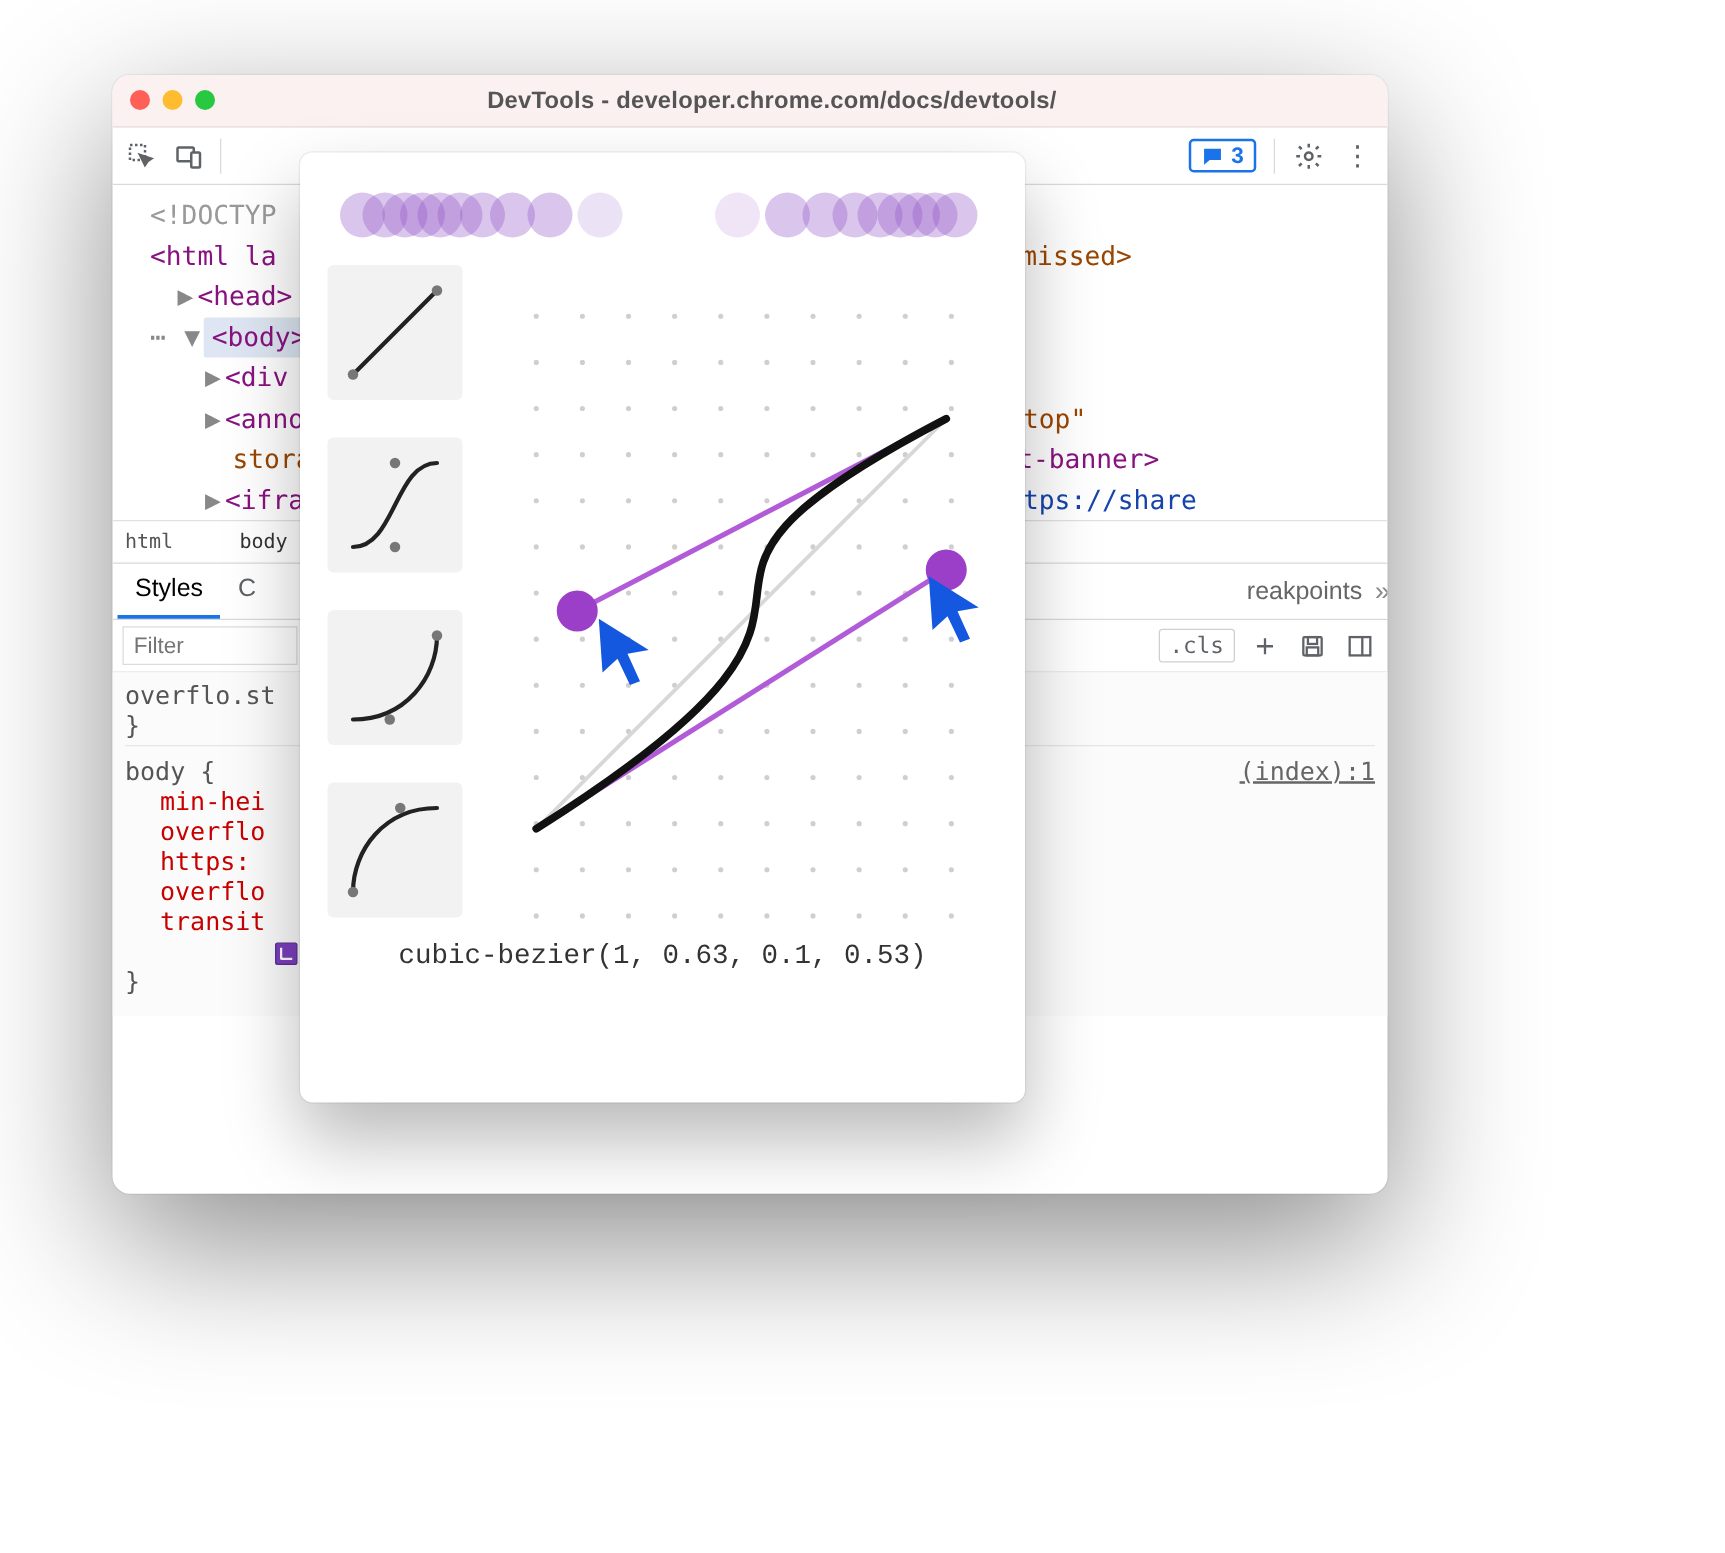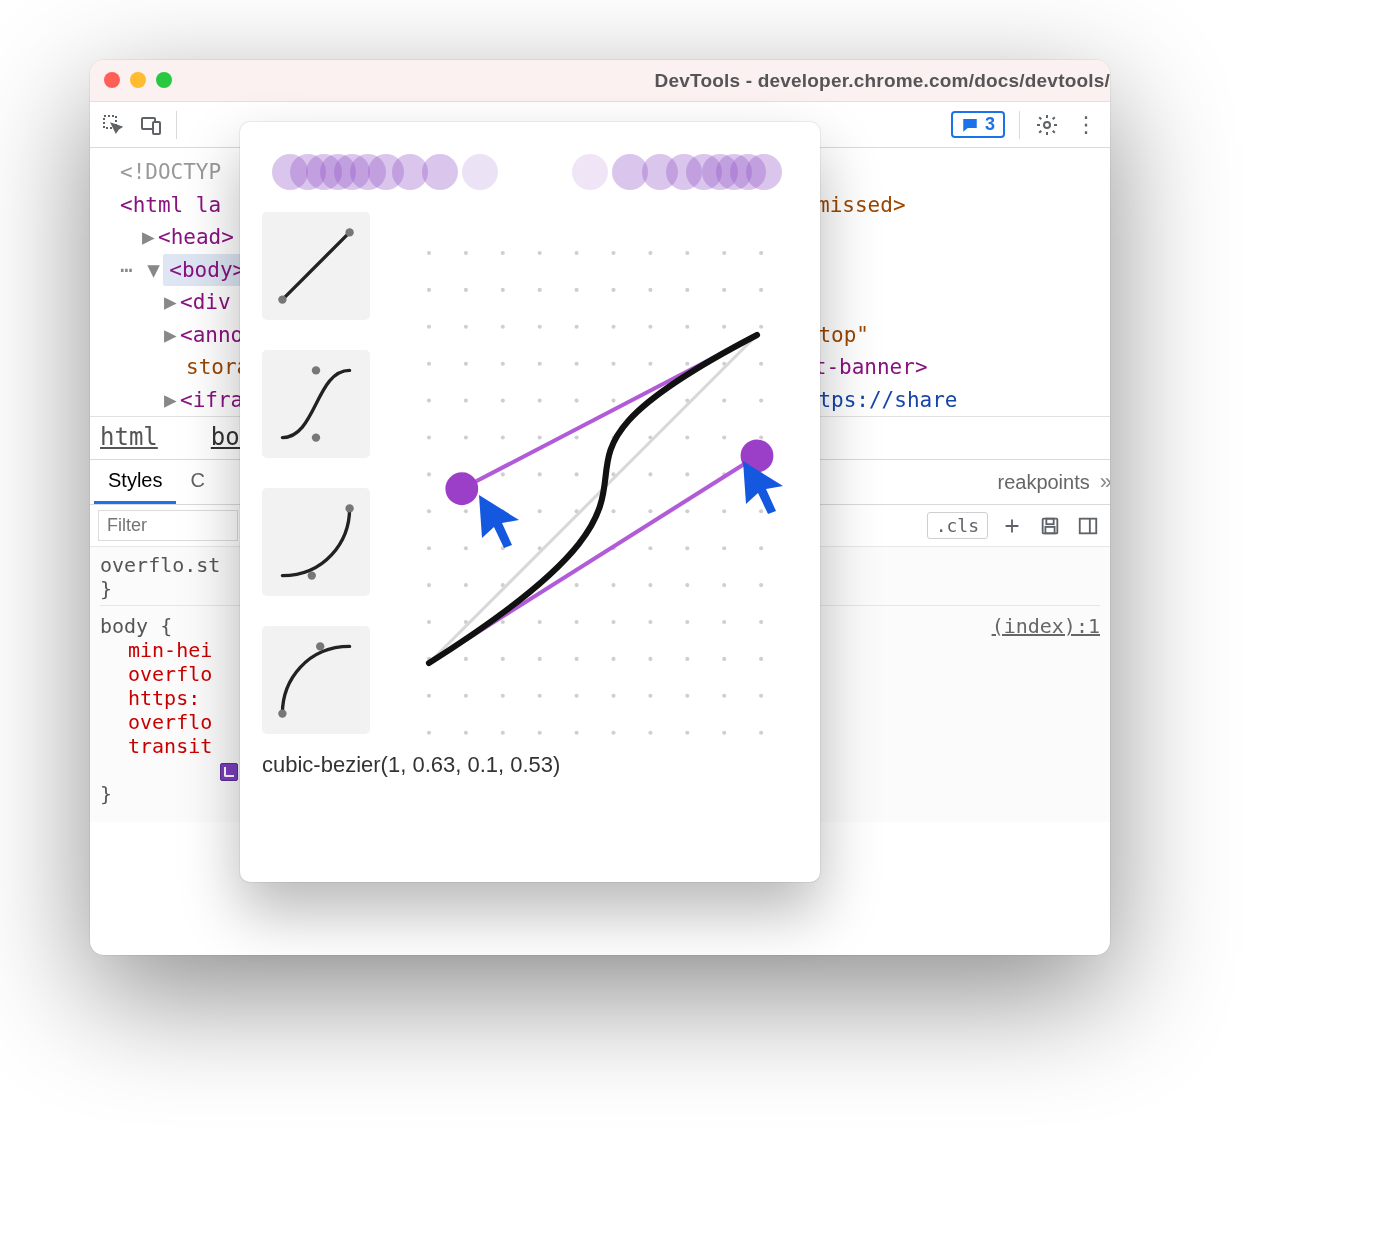--- a/index.html
+++ b/index.html
@@ -8,21 +8,21 @@
   .window {
     position: absolute; left: 90px; top: 60px; width: 1020px; height: 895px;
     background: #fff; border-radius: 14px; overflow: hidden;
     box-shadow: 0 40px 120px rgba(0,0,0,.45), 0 0 0 1px rgba(0,0,0,.05);
   }
   
   .titlebar { height: 42px; background: #fbf1f1; display:flex; align-items:center; position:relative; border-bottom:1px solid #e8dcdc;}
   .traffic { position:absolute; left:14px; top:12px; display:flex; gap:10px; }
   .dot { width:16px; height:16px; border-radius:50%; }
   .dot.red{background:#fe5f57;} .dot.yellow{background:#febc2e;} .dot.green{background:#28c840;}
-  .titlebar-title{ flex:1; text-align:right; font-weight:600; font-size:19px; color:#555; letter-spacing:.2px;padding-left:35px;}
+  .titlebar-title{ flex:1; text-align:center; font-weight:600; font-size:19px; color:#555; letter-spacing:.2px;padding-left:35px;}
   
   .toolbar { height:46px; border-bottom:1px solid #d9d9d9; display:flex; align-items:center; padding:0 10px; font-size:18px; color:#5f6367;}
   .toolbar .left{display:flex; gap:12px; align-items:center;}
   .toolbar .right{margin-left:auto; display:flex; gap:14px; align-items:center;}
   .tbicon{width:26px; height:26px; display:inline-flex; align-items:center; justify-content:center; color:#5f6367; cursor:pointer;}
   .pill{border:2px solid #1a73e8; border-radius:4px; padding:1px 8px; display:flex; align-items:center; gap:6px; color:#1a73e8; font-weight:600;}
   .divider{width:1px; height:28px; background:#d9d9d9;}
   .kebab{font-size:22px; letter-spacing:2px;}
   
   .mono { font-family: ui-monospace, Menlo, Consolas, monospace; font-size:21px; line-height:1.55; }
@@ -30,21 +30,21 @@
   .tag { color:#881280; }
   .attr-name{ color:#9a4600;}
   .attr-val{ color:#1744aa;}
   .txt-gray{color:#999;}
   .dots{color:#888; letter-spacing:2px;}
   .tri{color:#888; display:inline-block; width:16px;}
   .hl{background:#dde6f2; display:inline-block; padding:0 6px; border-radius:2px;}
   .dom-row{white-space:nowrap;}
   
   .crumbs{border-top:1px solid #e1e1e1; padding:6px 10px 8px; display:flex; gap:22px;}
-  .crumb{font-family: ui-monospace, Menlo, monospace; font-size:24px; color:#555;text-decoration:underline;}
+  .crumb{font-family: ui-monospace, Menlo, monospace; font-size:16px; color:#555;}
   .crumb.active{color:#333;margin-left:31px;}
   
   .tabstrip{border-top:1px solid #d9d9d9; border-bottom:1px solid #d9d9d9; display:flex; align-items:center; padding:0 4px; height:46px;}
   .tab{padding:0 14px; font-size:20px; color:#5f6367; height:100%; display:flex; align-items:center; border-bottom:3px solid transparent; cursor:pointer;}
   .tab.active{color:#000000; border-bottom-color:#1a73e8;}
   .tabstrip .right{margin-left:auto; color:#666; font-size:20px; display:flex; align-items:center; gap:10px;}
   .chev2{font-size:22px; letter-spacing:-6px; color:#8a8a8a;}
   
   .filterrow{display:flex; align-items:center; height:42px; border-bottom:1px solid #e8e8e8; padding:0 8px; gap:10px;}
   .filterrow input{border:1px solid #dcdcdc; font-size:18px; padding:4px 8px; width:140px; font-family:inherit; color:#666;}
@@ -69,21 +69,21 @@
   }
   .preview-track{height:48px; position:relative; margin:6px 10px 16px;}
   .balls{position:absolute; top:6px; height:36px;}
   .ball{position:absolute; width:36px; height:36px; border-radius:50%; background:rgba(150,90,200,0.35);}
   .panel{display:flex; gap:18px;}
   .presets{display:flex; flex-direction:column; gap:30px;}
   .preset{width:108px; height:108px; background:#f2f2f2; border-radius:5px; display:flex; align-items:center; justify-content:center; cursor:pointer;}
   .preset svg{width:84px; height:84px;}
   .editor{flex:1; position:relative;}
   .grid{position:absolute; inset:0;}
-  .value{font-family: Liberation Sans, sans-serif; font-size:22px; color:#333; margin-top:18px;}
+  .value{font-family: Liberation Mono, monospace; font-size:22px; color:#333; text-align:center; margin-top:18px;}
   
   .cursor-arrow{position:absolute; width:50px; height:60px; pointer-events:none;}
 </style>
 </head>
 <body>
 
 <div class="stage">
   <div class="window">
 
     <div class="titlebar">

